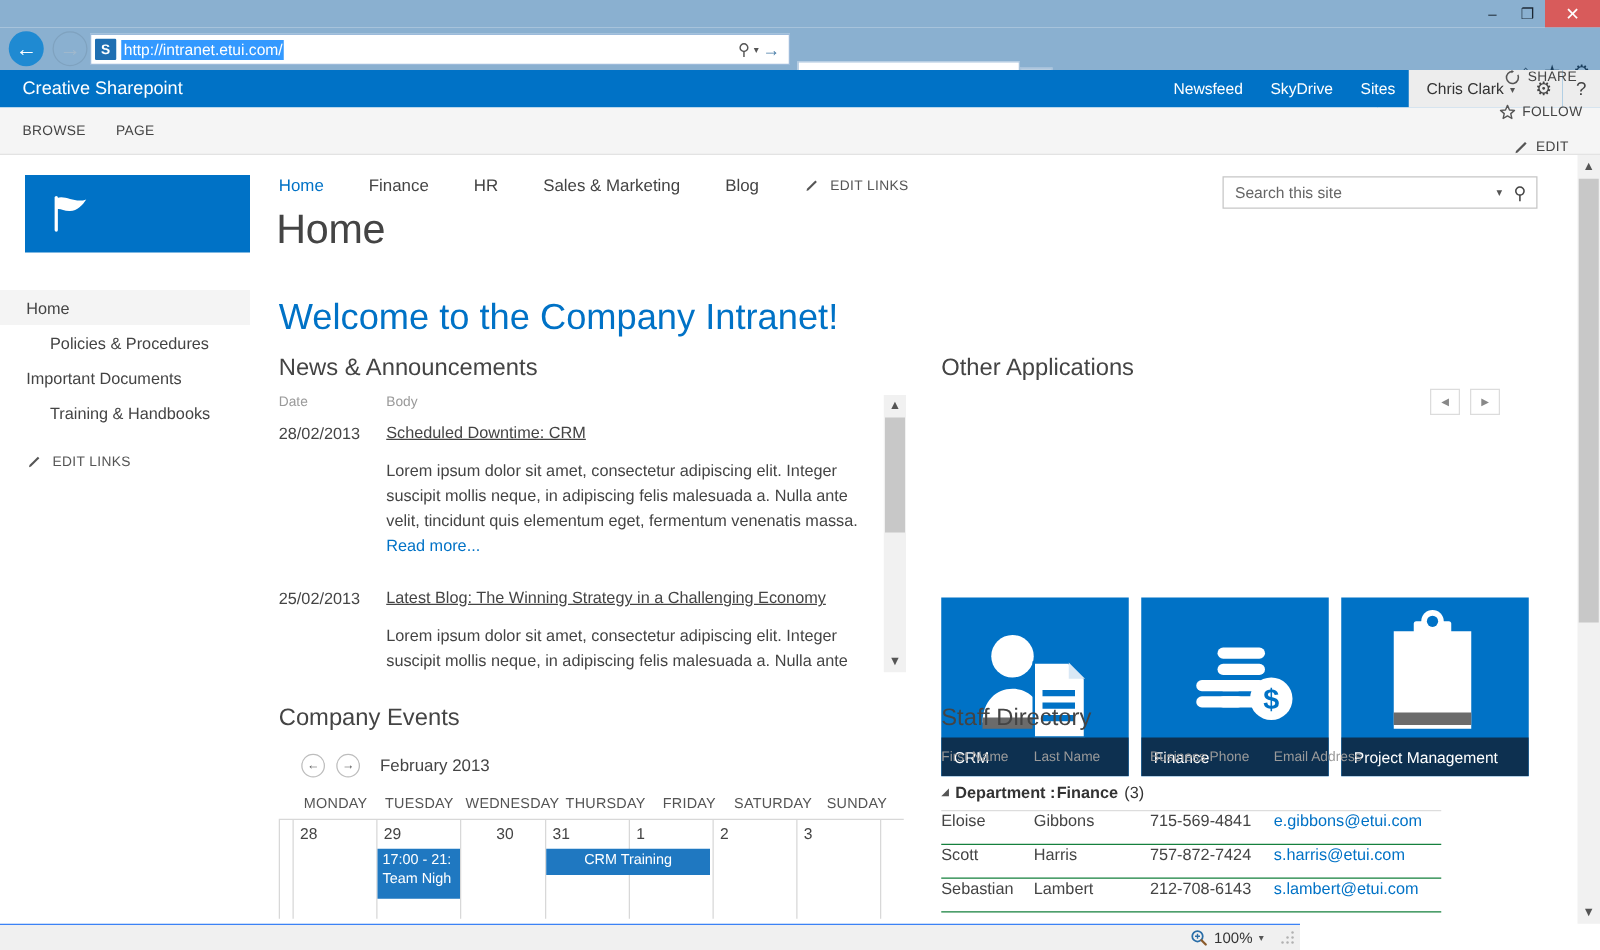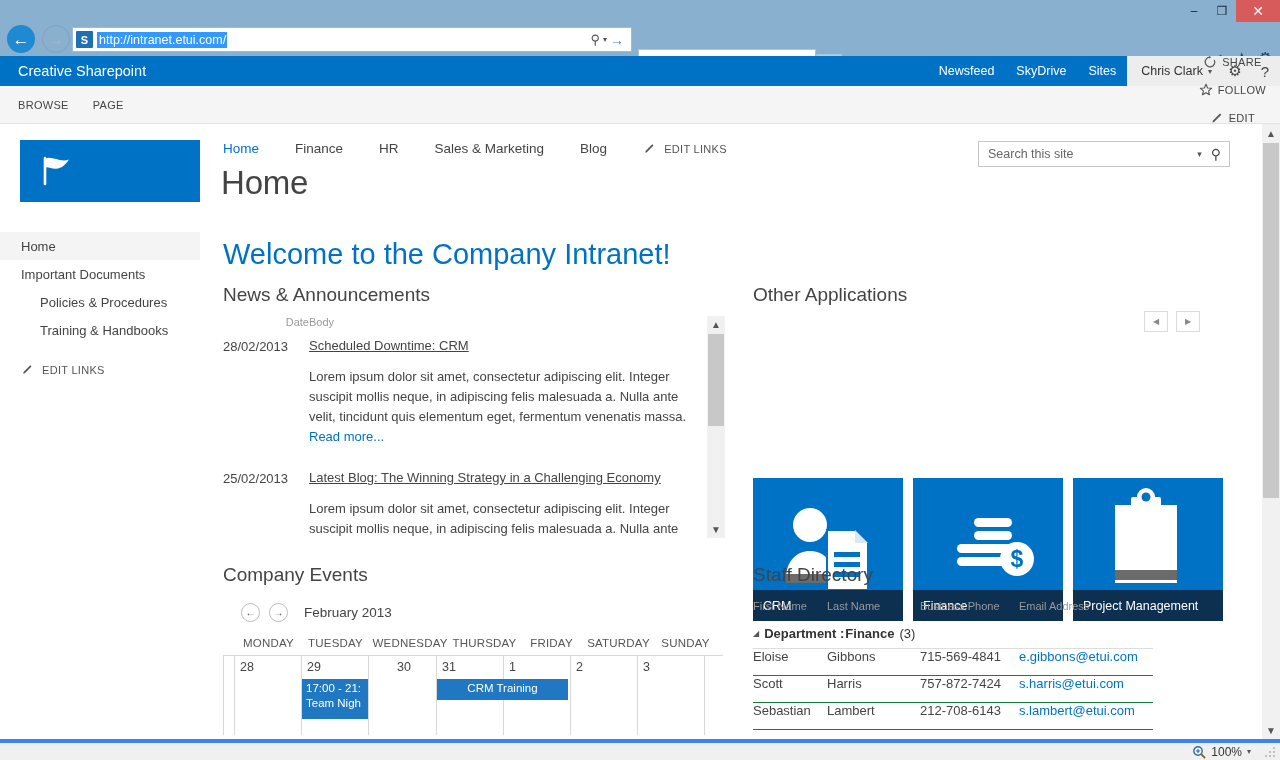--- a/index.html
+++ b/index.html
@@ -157,21 +157,21 @@
     position: absolute; left: 23px; top: 114px; font-size: 29px; color: #0072c6; font-weight: normal;
   }
 
   
   .wp-title { font-size: 19px; color: #444; font-weight: normal; }
 
   
   .news { position: absolute; left: 23px; top: 160px; width: 502px; }
   .news-head { margin-bottom: 10px; }
   .news-table { position: relative; width: 502px; height: 222px; overflow: hidden; }
-  .news-cols { display: flex; font-size: 11px; color: #9a9a9a; padding-bottom: 10px; text-align: right; }
+  .news-cols { display: flex; font-size: 11px; color: #9a9a9a; padding-bottom: 10px; }
   .news-col-date { width: 86px; }
   .news-row { display: flex; margin-bottom: 3px; }
   .news-date { width: 86px; font-size: 13px; color: #444; padding-top: 1px; }
   .news-body { width: 390px; }
   .news-link { font-size: 13px; color: #444; text-decoration: underline; }
   .news-text { font-size: 13px; color: #444; line-height: 20px; margin-top: 14px; }
   .readmore { color: #0072c6; }
   .news-scroll {
     position: absolute; right: 0; top: 0; width: 18px; height: 222px; background: #f1f1f1;
   }
@@ -239,22 +239,22 @@
     position: absolute; right: 0; top: 124px; width: 18px; height: 615px; background: #f1f1f1;
   }
   .ps-arrow {
     width: 18px; height: 18px; display: flex; align-items: center; justify-content: center;
     color: #555; font-size: 10px;
   }
   .ps-thumb { position: absolute; left: 1px; top: 19px; width: 16px; height: 355px; background: #c8c8c8; }
 
   
   .statusbar {
-    position: absolute; bottom: 0; left: 0; width: 1280px; height: 21px;
-    background: #f0f0f0; border-top: 4px solid #3b82f6; display: flex; align-items: center;
+    position: absolute; bottom: 0; left: 0; width: 1040px; height: 21px;
+    background: #f0f0f0; border-top: 1px solid #3b82f6; display: flex; align-items: center;
     justify-content: flex-end;
     text-align: center;
   }
   .zoom-ind { display: flex; align-items: center; gap: 5px; font-size: 12px; color: #333; padding-right: 12px; }
   .zoom-caret { font-size: 8px; color: #555; }
   .resize-grip { width: 14px; height: 14px; margin-right: 3px; opacity: .45; }
 </style>
 </head>
 <body>
 
@@ -353,22 +353,22 @@
   <div class="sidebar">
     <div class="site-logo">
       <svg width="40" height="34" viewBox="0 0 40 34">
         <path d="M9 4 L9 30" stroke="#fff" stroke-width="2.6" fill="none" stroke-linecap="round"></path>
         <path d="M9.5 4.5 C16 1.5, 24 9, 33 5.5 C30 10, 26 14.5, 20 14.8 C15 15, 12 12.5, 9.5 13.5 Z" fill="#fff"></path>
       </svg>
     </div>
 
     <div class="ql">
       <div class="ql-item sel">Home</div>
+      <div class="ql-item sub">Policies &amp; Procedures</div>
       <div class="ql-item">Important Documents</div>
-      <div class="ql-item sub">Policies &amp; Procedures</div>
       <div class="ql-item sub">Training &amp; Handbooks</div>
       <div class="ql-edit">
         <svg width="13" height="13" viewBox="0 0 14 14">
           <path d="M2.4 11.6 L4.1 11 L11.3 3.8 L10 2.5 L2.8 9.7 Z" fill="#555"></path>
         </svg>
         <span>EDIT LINKS</span>
       </div>
     </div>
   </div>
 

